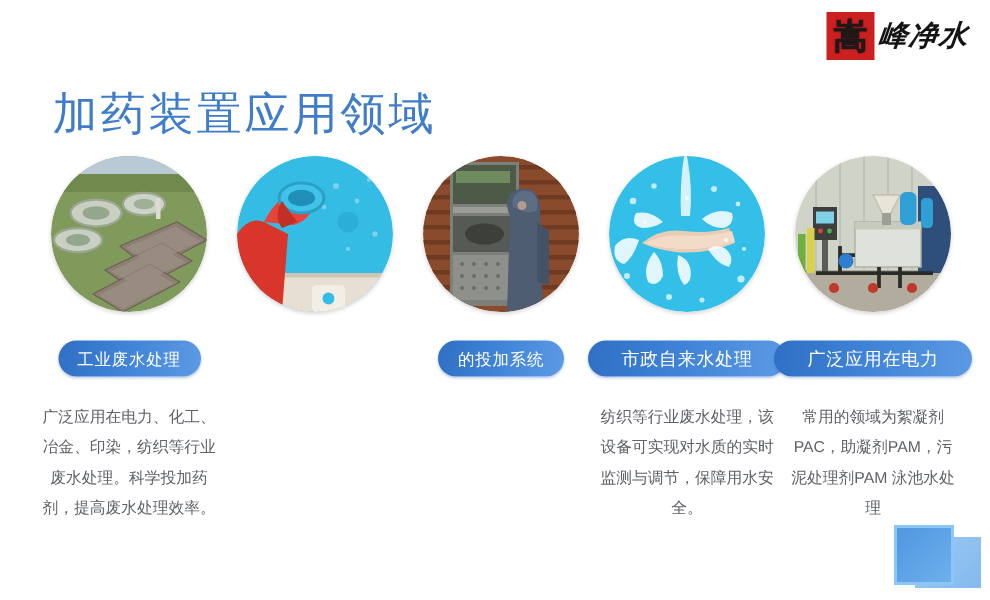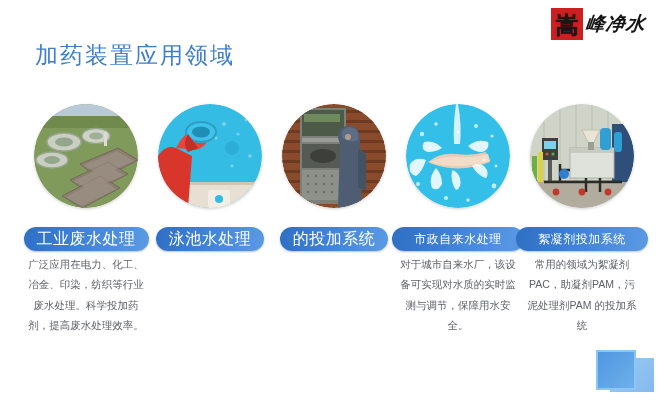--- a/index.html
+++ b/index.html
@@ -21,22 +21,22 @@
   }
   .logo-text {
     font-family:"DejaVu Serif","Liberation Serif",serif;
     font-size:19px; font-weight:bold; color:#141414;
     letter-spacing:1px; font-style:italic;
     transform:skewX(-6deg);
   }
 
   
   .page-title {
-    position:absolute; left:35px; top:40px;
-    font-size:23px; color:#3f7dc9; letter-spacing:2px;
+    position:absolute; left:35px; top:56px;
+    font-size:30px; color:#3f7dc9; letter-spacing:2px;
     font-weight:400;
   }
 
   
   .columns {
     position:absolute; left:28px; top:104px; width:612px;
     display:flex; justify-content:space-between;
   }
   .col { width:116px; display:flex; flex-direction:column; align-items:center; }
 
@@ -45,29 +45,29 @@
     overflow:hidden; position:relative;
     box-shadow:0 1px 3px rgba(0,0,0,.18);
   }
   .thumb svg { display:block; width:104px; height:104px; }
 
   .pill {
     margin-top:19px;
     height:24px; padding:0 13px;
     border-radius:12px;
     display:flex; align-items:center; justify-content:center;
-    color:#ffffff; font-size:16px; letter-spacing:.5px;
+    color:#ffffff; font-size:11px; letter-spacing:.5px;
     background:linear-gradient(100deg,#2f6fc4 0%,#3f82d6 45%,#5c9ae4 100%);
     box-shadow:0 1px 2px rgba(40,90,160,.35);
     white-space:nowrap;
   }
   .pill.wide { padding:0 22px; font-size:12px;font-family:Liberation Mono, monospace; }
 
   .desc {
-    margin-top:3px; width:116px;
+    margin-top:17px; width:116px;
     font-size:10.5px; line-height:1.95;
     color:#5e6166; text-align:center;
   }
 
   
   .deco { position:absolute; right:6px; bottom:4px; width:62px; height:46px; }
   .deco .sq-back {
     position:absolute; right:0; top:8px; width:44px; height:34px;
     background:linear-gradient(135deg,#7db9ef,#5aa3e8);
     opacity:.75; filter:blur(.3px);
@@ -154,21 +154,20 @@
               <circle cx="74" cy="62" r="1.4"></circle>
           </g>
           <path d="M0,104 L0,52 Q8,40 18,44 L34,52 L30,104 Z" fill="#d8352b"></path>
           <path d="M18,44 Q26,28 38,24 Q50,20 50,32 Q50,42 38,46 Z" fill="#e8443a"></path>
           <ellipse cx="43" cy="28" rx="15" ry="10" fill="#3fc3ea" stroke="#2e9fc4" stroke-width="2"></ellipse>
           <ellipse cx="43" cy="28" rx="9" ry="5.5" fill="#1f8fb8"></ellipse>
           <path d="M30,30 Q24,40 30,48 L40,44 Z" fill="#c12f26"></path>
         </g>
       </svg>
     </div>
-    <div class="pill">泳池水处理</div>
   </div>
 
   <div class="col">
     <div class="thumb">
       <svg viewBox="0 0 104 104">
         <defs>
             <clipPath id="c3">
               <circle cx="52" cy="52" r="52"></circle>
             </clipPath>
           </defs>
@@ -252,21 +251,21 @@
               <circle cx="62" cy="96" r="1.7"></circle>
             <circle cx="24" cy="44" r="1.4"></circle>
               <circle cx="78" cy="56" r="1.5"></circle>
             <circle cx="52" cy="28" r="1.3"></circle>
               <circle cx="90" cy="62" r="1.4"></circle>
           </g>
         </g>
       </svg>
     </div>
     <div class="pill wide">市政自来水处理</div>
-    <div class="desc">对于城市自来水厂，该设备可实现对水质的实时监测与调节，保障用水安全。</div>
+    <div class="desc">纺织等行业废水处理，该设备可实现对水质的实时监测与调节，保障用水安全。</div>
   </div>
 
   <div class="col">
     <div class="thumb">
       <svg viewBox="0 0 104 104">
         <defs>
             <clipPath id="c5">
               <circle cx="52" cy="52" r="52"></circle>
             </clipPath>
           </defs>
@@ -304,22 +303,22 @@
           <rect x="2" y="52" width="5" height="26" fill="#6fae3f"></rect>
           <circle cx="34" cy="70" r="5" fill="#2f7fd0"></circle>
           <g fill="#c0392b">
             <circle cx="26" cy="88" r="3.4"></circle>
               <circle cx="52" cy="88" r="3.4"></circle>
             <circle cx="78" cy="88" r="3.4"></circle>
           </g>
         </g>
       </svg>
     </div>
-    <div class="pill wide">絮凝剂投加系统</div>
-    <div class="desc">常用的领域为絮凝剂PAC，助凝剂PAM，污泥处理剂PAM 的投加系统</div>
+    <div class="pill wide">广泛应用在电力</div>
+    <div class="desc">常用的领域为絮凝剂PAC，助凝剂PAM，污泥处理剂PAM 泳池水处理</div>
   </div>
 
 </div>
 
 <div class="deco">
   <div class="sq-back"></div>
   <div class="sq-front"></div>
 </div>
 
 </body></html>

